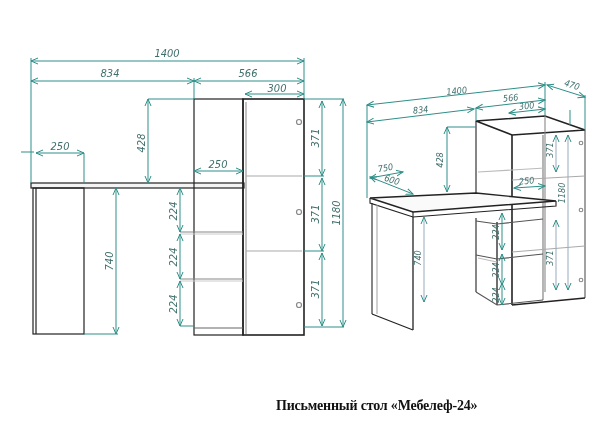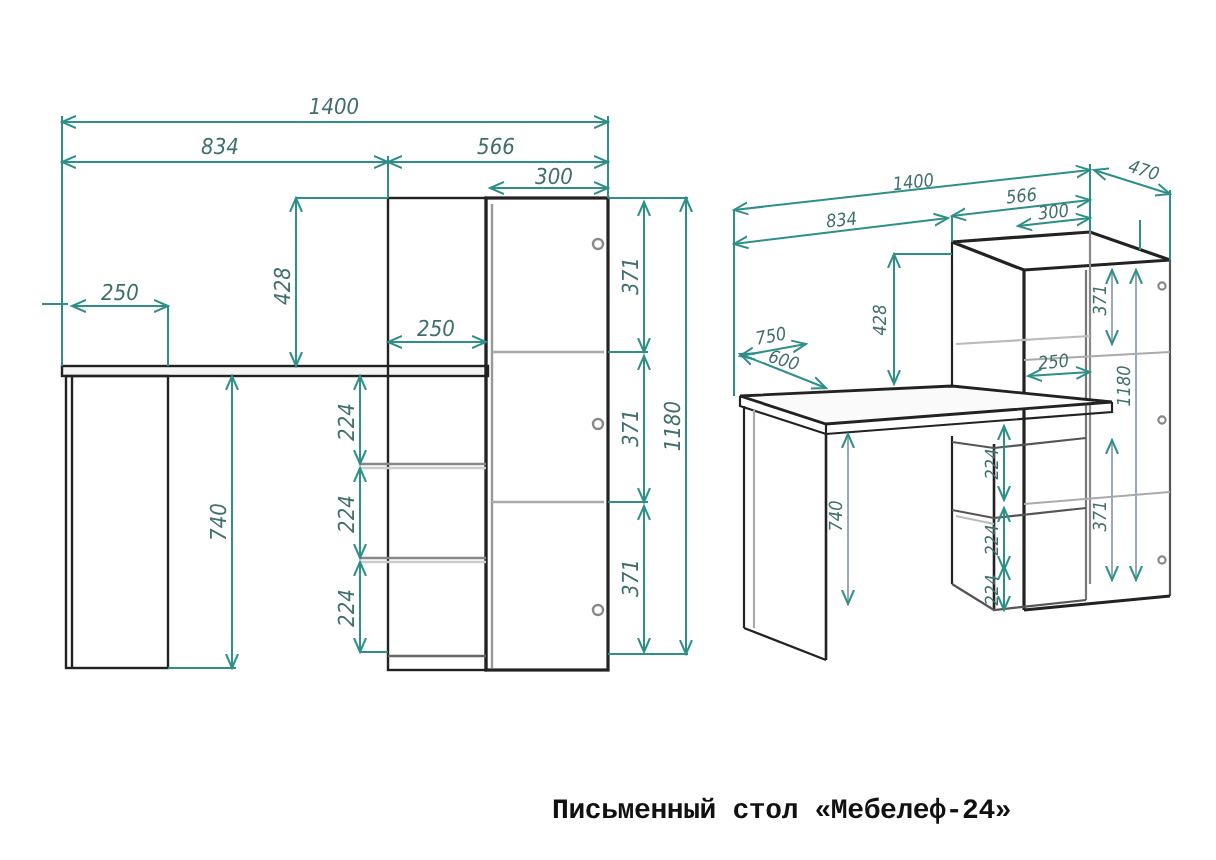--- a/index.html
+++ b/index.html
@@ -1,20 +1,20 @@
 <!DOCTYPE html>
 <html><head>
 <meta charset="utf-8">
 <style>
   html,body{margin:0;padding:0;background:#fff;}
   body{width:608px;height:430px;position:relative;overflow:hidden;font-family:"DejaVu Sans",sans-serif;}
   #canvas{position:absolute;left:0;top:0;width:608px;height:430px;}
   .dim{font-family:"DejaVu Sans Condensed","DejaVu Sans",sans-serif;font-style:italic;font-size:11px;fill:#3f6f6c;}
   .dim-s{font-size:9px;}
-  .title{position:absolute;left:276px;top:398px;font-family:Liberation Mono, monospace;font-weight:bold;font-size:14px;color:#111;white-space:nowrap;letter-spacing:-0.2px;}
+  .title{position:absolute;left:276px;top:398px;font-family:Liberation Serif, serif;font-weight:bold;font-size:14px;color:#111;white-space:nowrap;letter-spacing:-0.2px;}
 </style>
 </head>
 <body>
 
 <svg id="canvas" viewBox="0 0 608 430" xmlns="http://www.w3.org/2000/svg">
   <defs>
     <marker id="ar" markerWidth="8" markerHeight="8" refX="7" refY="4" orient="auto-start-reverse" markerUnits="userSpaceOnUse">
       <path d="M0,1 L7,4 L0,7" fill="none" stroke="#2e8f88" stroke-width="1"></path>
     </marker>
   </defs>

